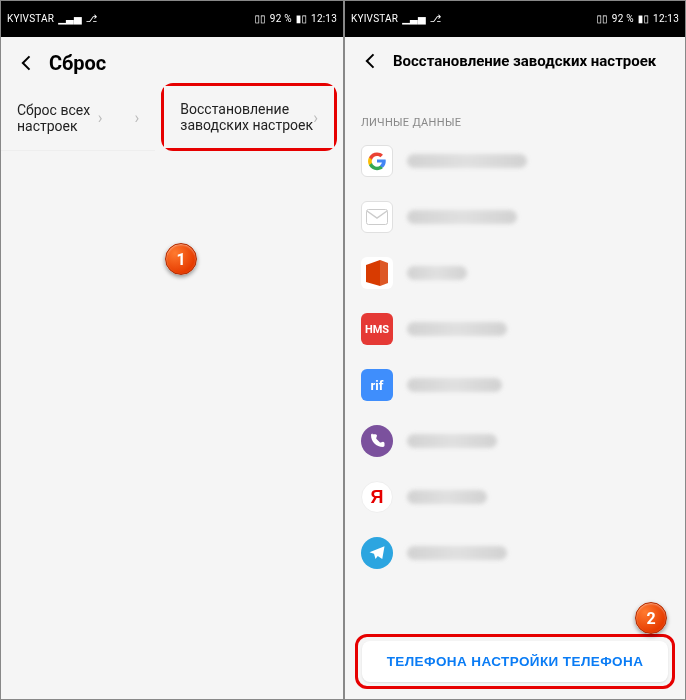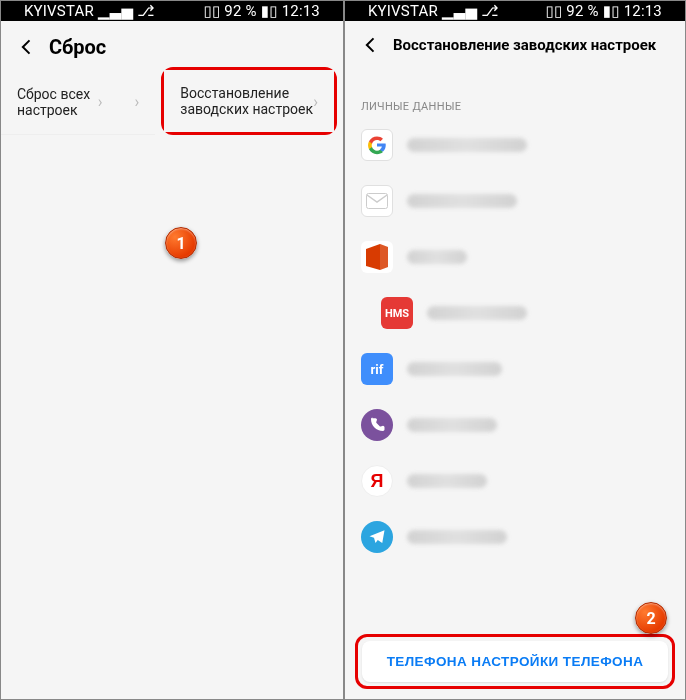--- a/index.html
+++ b/index.html
@@ -21,28 +21,28 @@
   .phone {
     width: 50%;
     height: 100%;
     display: flex;
     flex-direction: column;
     position: relative;
     background: #f5f5f5;
   }
   .phone + .phone { border-left: 2px solid #888; }
   .statusbar {
-    height: 20px;
+    height: 36px;
     background: #000;
     color: #fff;
-    font-size: 15px;
+    font-size: 10px;
     display: flex;
     align-items: center;
     justify-content: space-between;
-    padding: 0 23px;
+    padding: 0 6px;
     letter-spacing: 0.2px;
   }
   .statusbar .left, .statusbar .right { display: flex; gap: 4px; align-items: center; }
   .sb-icon { display: inline-block; line-height: 1; }
   .screen {
     flex: 1;
     background: #f5f5f5;
     display: flex;
     flex-direction: column;
     overflow: hidden;
@@ -157,21 +157,21 @@
     font-size: 13.5px;
     font-weight: 700;
     letter-spacing: 0.4px;
     box-shadow: 0 1px 2px rgba(0,0,0,0.1);
     cursor: pointer;
   }
   
   .ico-google { background: #fff; border: 1px solid #e0e0e0; }
   .ico-mail { background: #fff; border: 1px solid #e0e0e0; color:#bbb; }
   .ico-office { background: #fff; }
-  .ico-hms { background: #e53935; font-size: 11px; margin-left: 20px; }
+  .ico-hms { background: #e53935; font-size: 11px; }
   .ico-rif { background: #3f8efc; font-size: 13px; text-transform: lowercase; }
   .ico-viber { background: #7b519d; border-radius: 50%; }
   .ico-yandex { background: #fff; border: 1px solid #eee; color:#e60000; border-radius:50%; }
   .ico-telegram { background: #2ca5e0; border-radius: 50%; }
 </style>
 </head>
 <body>
 
 <div class="outer">
 

